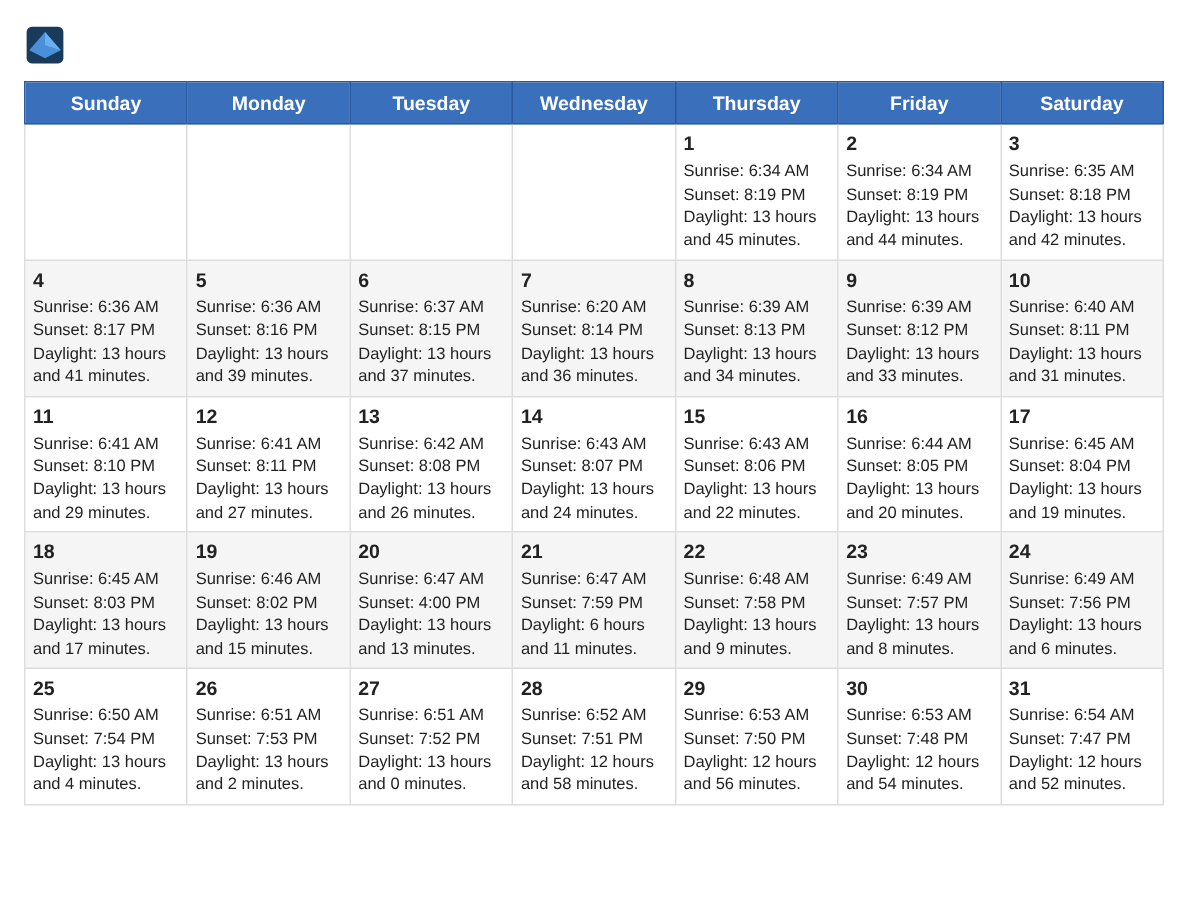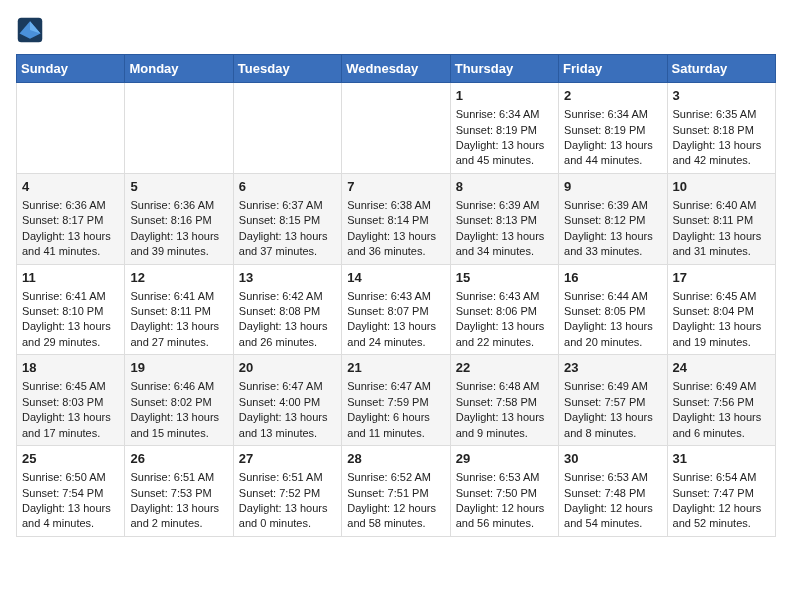--- a/index.html
+++ b/index.html
@@ -52,21 +52,21 @@
       table-layout: fixed;
     }
     thead tr {
       background-color: #3a6fbb;
       color: white;
     }
     thead th {
       padding: 6px 4px;
       font-size: 13px;
       font-weight: bold;
-      text-align: left;
+      text-align: center;
       border: 1px solid #2a5aa0;
       margin-left: 28px;
     }
     tbody tr {
       border-bottom: 1px solid #ccc;
     }
     tbody td {
       vertical-align: top;
       padding: 4px 5px;
       font-size: 11px;
@@ -163,21 +163,21 @@
           <div>Daylight: 13 hours and 39 minutes.</div>
         </td>
         <td>
           <span class="day-num">6</span>
           <div>Sunrise: 6:37 AM</div>
           <div>Sunset: 8:15 PM</div>
           <div>Daylight: 13 hours and 37 minutes.</div>
         </td>
         <td>
           <span class="day-num">7</span>
-          <div>Sunrise: 6:38 AM</div>
+          <div>Sunrise: 6:20 AM</div>
           <div>Sunset: 8:14 PM</div>
           <div>Daylight: 13 hours and 36 minutes.</div>
         </td>
         <td>
           <span class="day-num">8</span>
           <div>Sunrise: 6:39 AM</div>
           <div>Sunset: 8:13 PM</div>
           <div>Daylight: 13 hours and 34 minutes.</div>
         </td>
         <td>

